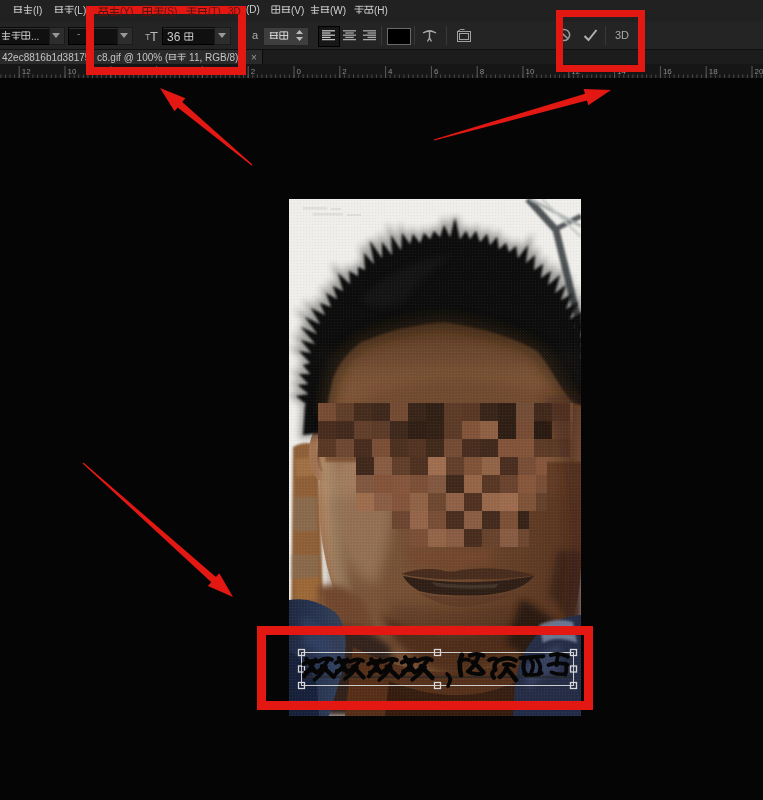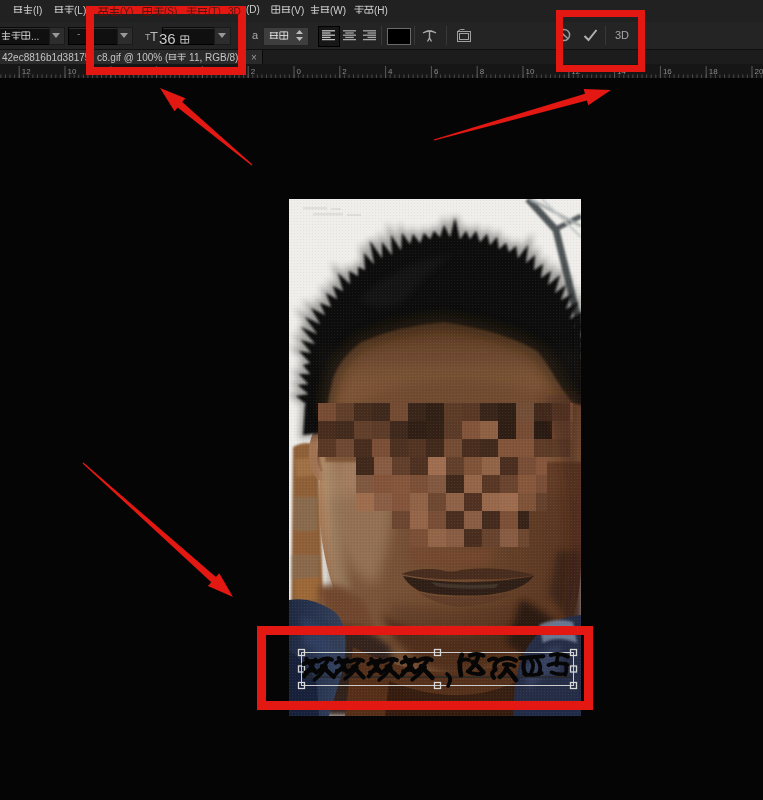--- a/index.html
+++ b/index.html
@@ -101,21 +101,21 @@
   <span class="abs" style="left:77px;top:6px;font-size:10px;color:#888">-</span>
   <div class="btn" style="left:117px;top:5px;width:14px;height:16px"></div>
   <svg class="abs" style="left:120px;top:11px" width="8" height="6">
         <path d="M0 0l4 5 4-5z" fill="#999"></path>
       </svg>
   <svg class="abs" style="left:145px;top:6px" width="16" height="15">
         <text x="0" y="12" font-size="9" fill="#aaa">T</text>
         <text x="5" y="13" font-size="13" fill="#bbb">T</text>
       </svg>
   <div class="fld" style="left:162px;top:5px;width:52px;height:16px"></div>
-  <span class="abs" style="left:159px;top:8px;font-size:15px;color:#c8c8c8">36 <svg class="zh" width="10" height="11" viewBox="0 0 11 11" stroke="#c9c9c9" stroke-width="1">
+  <span class="abs" style="left:167px;top:8px;font-size:12px;color:#c8c8c8">36 <svg class="zh" width="10" height="11" viewBox="0 0 11 11" stroke="#c9c9c9" stroke-width="1">
           <use href="#gd"></use>
         </svg></span>
   <div class="btn" style="left:214px;top:5px;width:15px;height:16px"></div>
   <svg class="abs" style="left:218px;top:11px" width="8" height="6">
         <path d="M0 0l4 5 4-5z" fill="#999"></path>
       </svg>
   <span class="abs" style="left:252px;top:7px;font-size:11px;color:#aaa">a</span>
   <div class="abs" style="left:263px;top:5px;width:44px;height:17px;background:#3e3e3e;border:1px solid #222"></div>
   <span class="abs" style="left:269px;top:8px;font-size:10px;color:#ddd"><svg class="zh" width="10" height="11" viewBox="0 0 11 11" stroke="#dddddd" stroke-width="1">
           <use href="#ga"></use>

